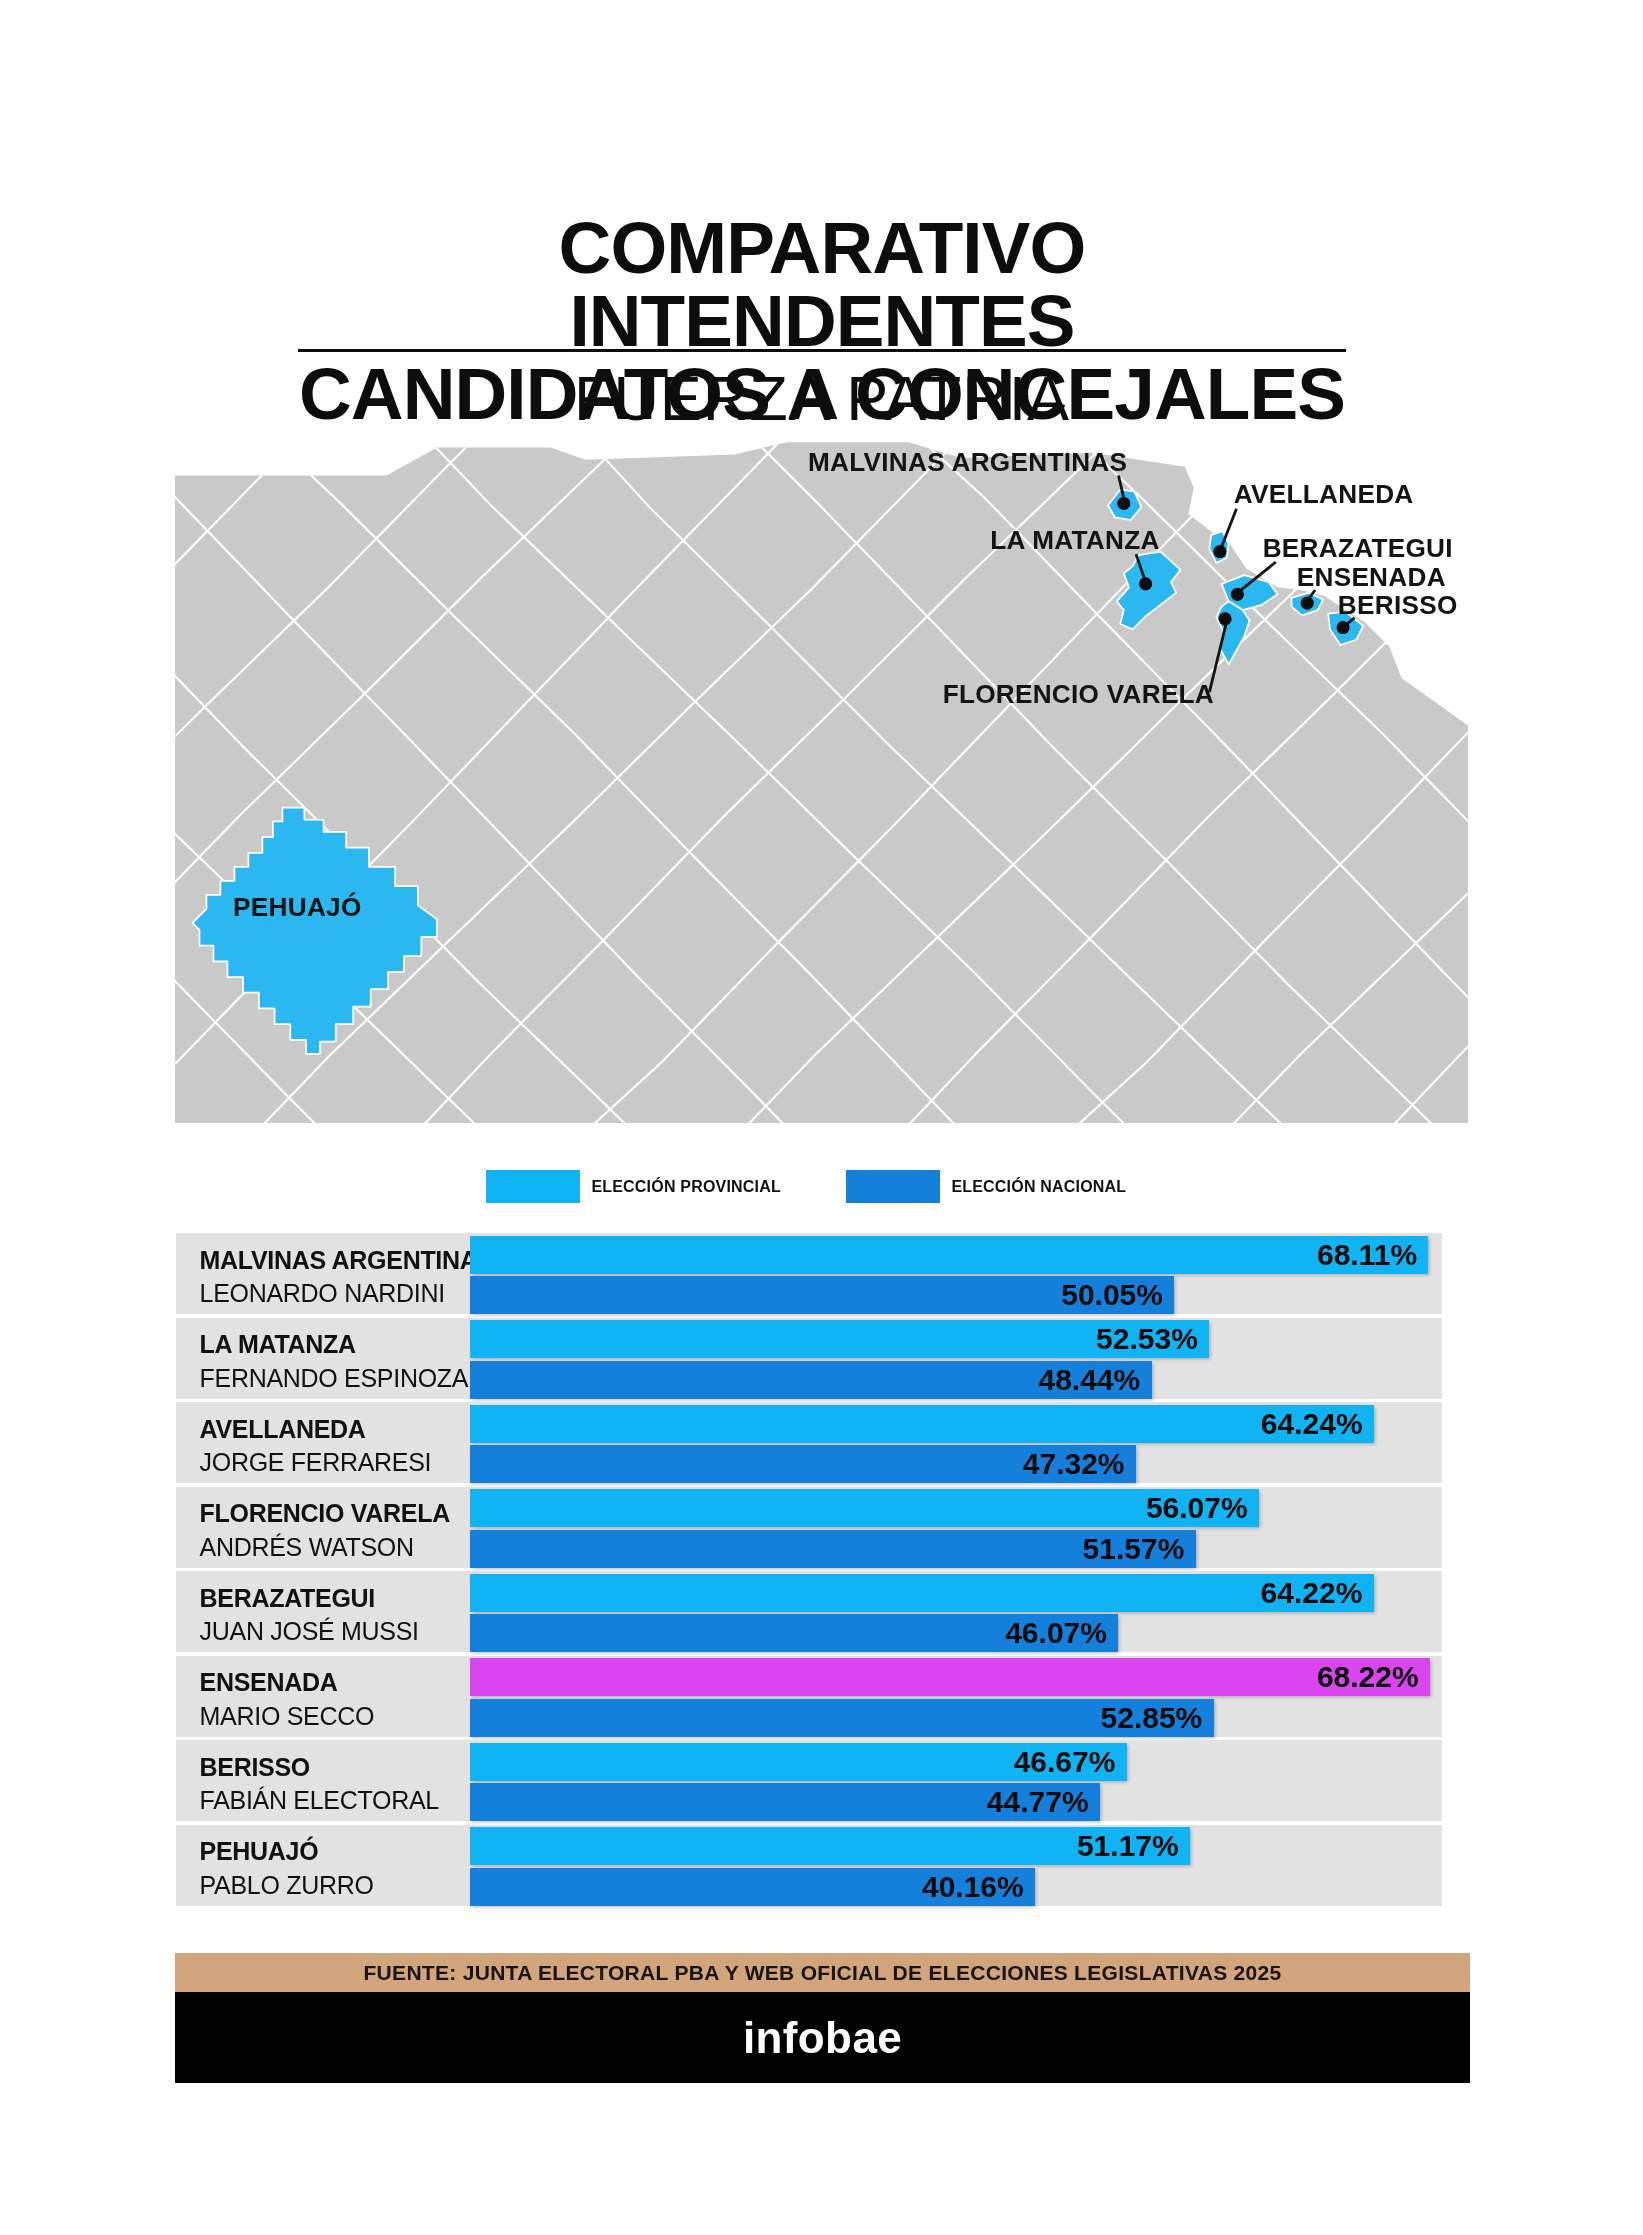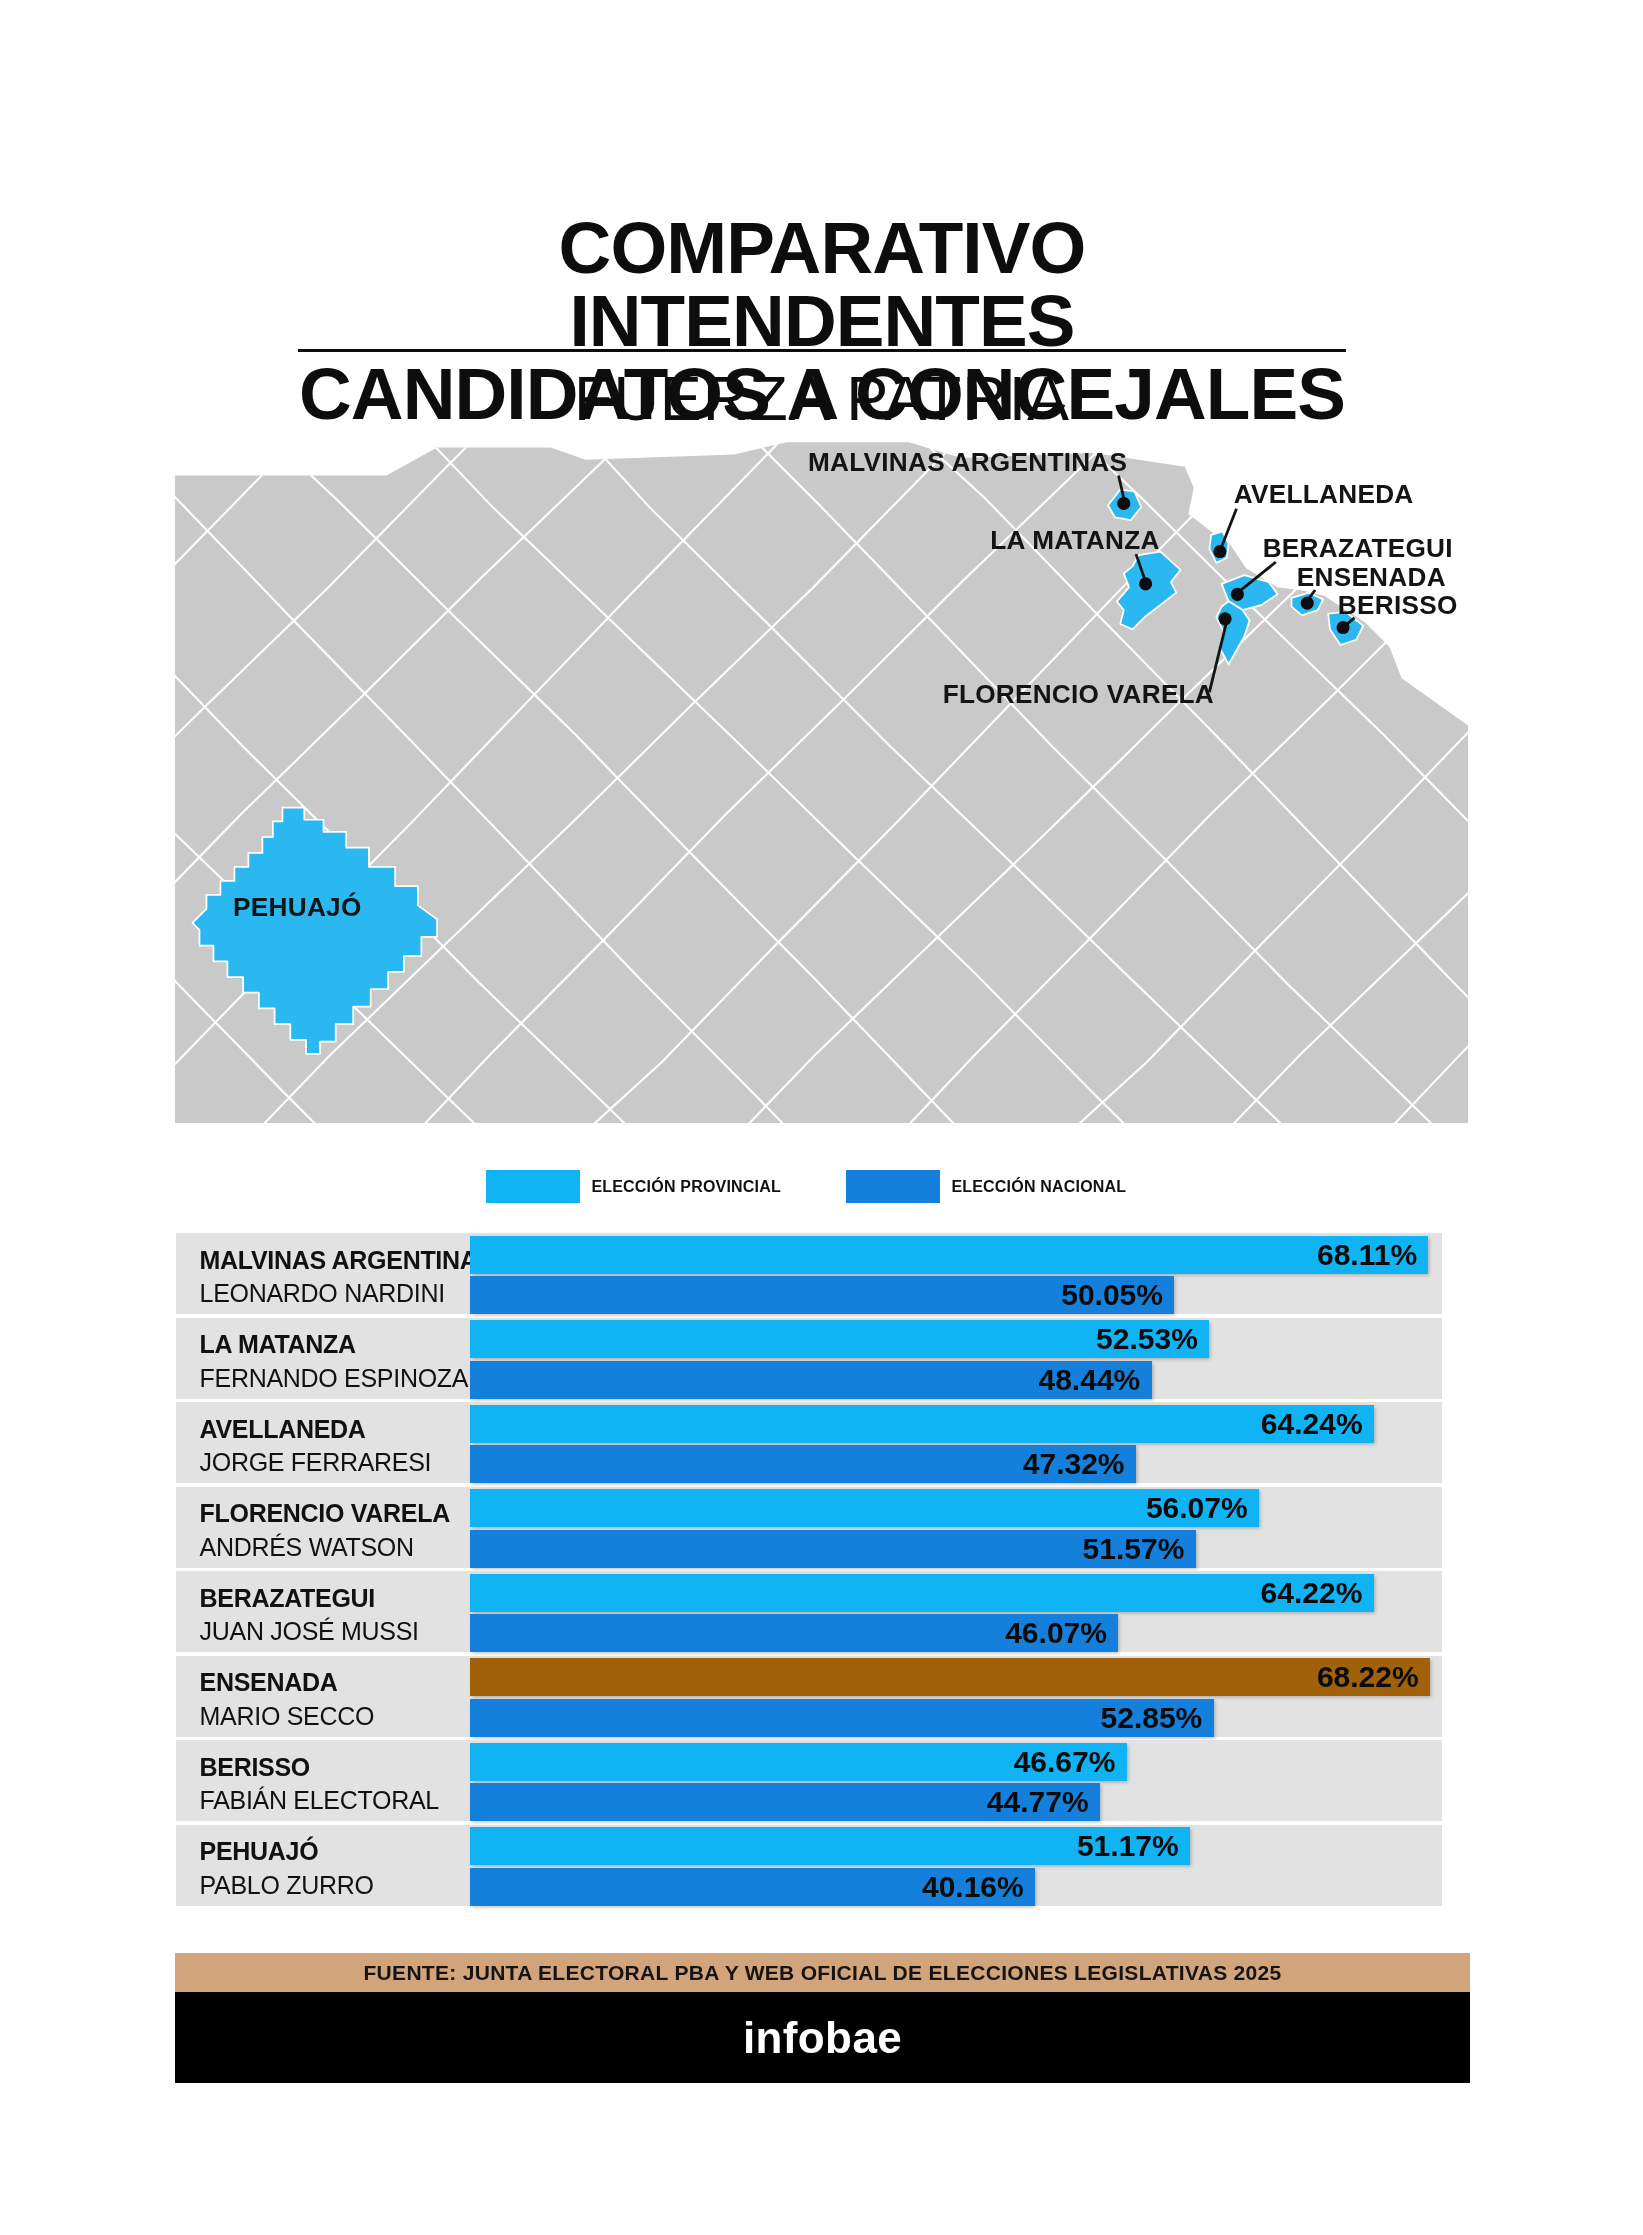--- a/index.html
+++ b/index.html
@@ -271,21 +271,21 @@
         </div>
       </div>
     </div>
 
     <div class="row">
       <div class="row-label">
         <div class="muni">ENSENADA</div>
         <div class="cand">MARIO SECCO</div>
       </div>
       <div class="bars">
-        <div class="bar bar-prov" style="width: 98.87%; background: #a16207; padding-left: 16px;">
+        <div class="bar bar-prov" style="width: 98.87%; background: #d946ef; padding-left: 16px;">
           <span class="val">68.22%</span>
         </div>
         <div class="bar bar-nac" style="width: 76.59%; background: rgb(21, 128, 219);">
           <span class="val">52.85%</span>
         </div>
       </div>
     </div>
 
     <div class="row">
       <div class="row-label">

